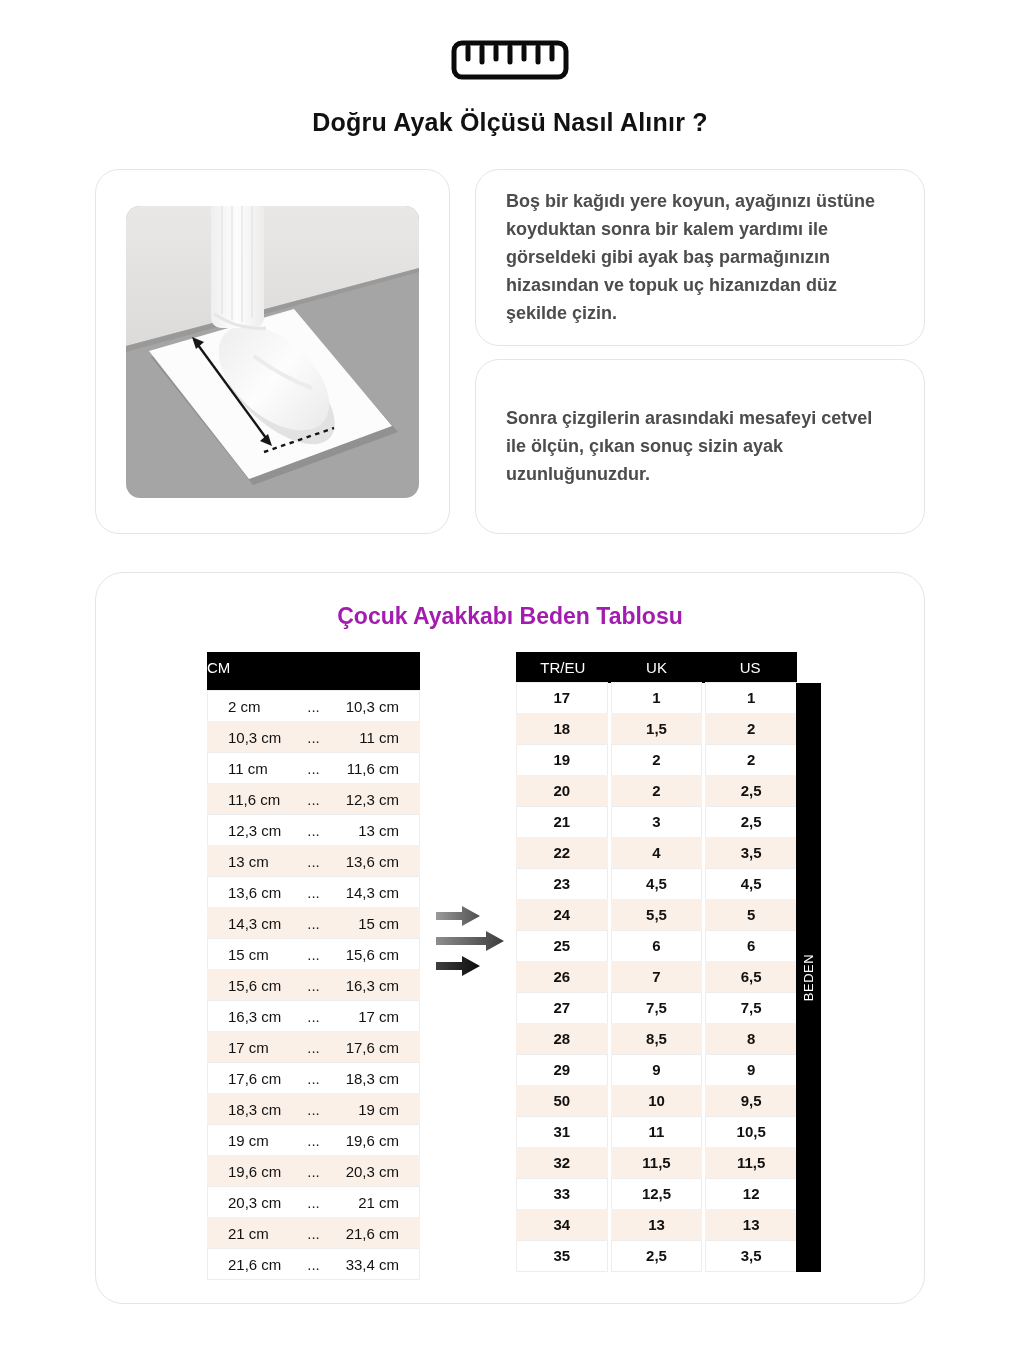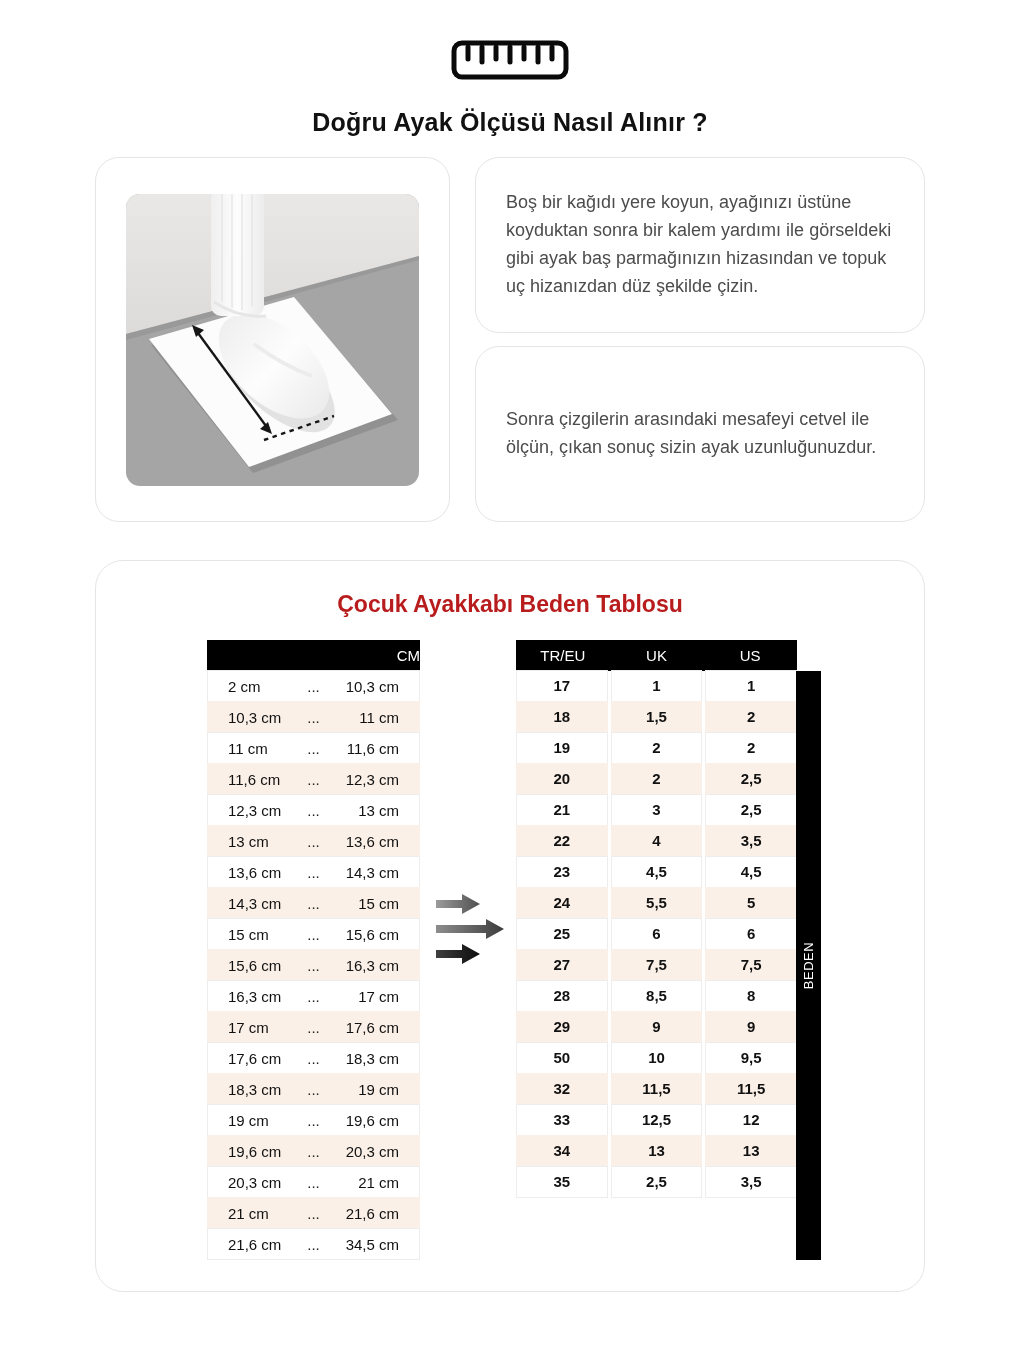--- a/index.html
+++ b/index.html
@@ -6,46 +6,46 @@
   body{
     width:1020px;height:1360px;background:#ffffff;
     font-family:"Liberation Sans",sans-serif;color:#111;
     -webkit-font-smoothing:antialiased;
   }
   .hero{text-align:center;padding-top:40px;}
   .hero .ruler{display:inline-block;}
   .page-title{
     font-size:25px;font-weight:bold;margin:24px 0 0;letter-spacing:.2px;color:#111;
   }
-  .guide{display:flex;margin:20px 95px 0;gap:25px;}
+  .guide{display:flex;margin:32px 95px 0;gap:25px;font-weight:bold;}
   .photo-card{
     width:355px;height:365px;flex:0 0 355px;box-sizing:border-box;
     border:1px solid #e5e5e5;border-radius:24px;background:#fff;
     display:flex;align-items:center;justify-content:center;
   }
   .photo-frame{width:293px;height:292px;border-radius:14px;overflow:hidden;line-height:0;}
   .tips{flex:1;display:flex;flex-direction:column;gap:13px;}
   .tip-card{
     box-sizing:border-box;flex:1;border:1px solid #e5e5e5;border-radius:24px;background:#fff;
     display:flex;align-items:center;padding:18px 30px;
   }
   .tip-card p{margin:0;font-size:18px;line-height:1.55;color:#4c4c4c;}
 
   .chart-card{
     position:relative;box-sizing:border-box;
     margin:38px 95px 0;height:732px;
     border:1px solid #e5e5e5;border-radius:28px;background:#fff;
   }
-  .chart-title{text-align:center;font-size:23px;font-weight:bold;margin:30px 0 0;color:#b91c1c;}
+  .chart-title{text-align:center;font-size:23px;font-weight:bold;margin:30px 0 0;color:#a21caf;}
   .tables{position:relative;margin-top:22px;height:640px;}
 
   .cm-table{position:absolute;left:111px;top:0;width:213px;}
   .table-header{
-    background:#000;color:#fff;height:31px;line-height:31px;
-    font-size:15px;text-align:right;
+    background:#000;color:#fff;height:39px;line-height:31px;
+    font-size:15px;text-align:left;
   }
   .cm-row{
     display:flex;align-items:center;box-sizing:border-box;height:32px;
     border:1px solid #ededed;margin-top:-1px;padding:0 20px;
     font-size:15px;background:#fff;background-clip:padding-box;
   }
   .cm-row .v-from{flex:1;text-align:left;}
   .cm-row .v-sep{width:26px;text-align:center;color:#222;}
   .cm-row .v-to{flex:1;text-align:right;}
   .cm-body .cm-row:nth-child(even){background:#fbf0e7;border-color:transparent;}
@@ -260,21 +260,21 @@
 
   <div class="cm-row">
     <span class="v-from">21 cm</span>
     <span class="v-sep">...</span>
     <span class="v-to">21,6 cm</span>
   </div>
 
   <div class="cm-row">
     <span class="v-from">21,6 cm</span>
     <span class="v-sep">...</span>
-    <span class="v-to">34,5 cm</span>
+    <span class="v-to">33,4 cm</span>
   </div>
 </div>
     </div>
 
     <div class="arrows">
       <svg width="74" height="74" viewBox="0 0 74 74">
         <defs>
           <linearGradient id="a1" x1="0" y1="0" x2="1" y2="0">
             <stop offset="0" stop-color="#9b9b9b"></stop>
               <stop offset="1" stop-color="#4f4f4f"></stop>
@@ -348,20 +348,25 @@
     <span class="cell">5,5</span>
     <span class="cell">5</span>
   </div>
 
   <div class="size-row">
     <span class="cell">25</span>
     <span class="cell">6</span>
     <span class="cell">6</span>
   </div>
 
+  <div class="size-row">
+    <span class="cell">26</span>
+    <span class="cell">7</span>
+    <span class="cell">6,5</span>
+  </div>
 
   <div class="size-row">
     <span class="cell">27</span>
     <span class="cell">7,5</span>
     <span class="cell">7,5</span>
   </div>
 
   <div class="size-row">
     <span class="cell">28</span>
     <span class="cell">8,5</span>
@@ -373,20 +378,25 @@
     <span class="cell">9</span>
     <span class="cell">9</span>
   </div>
 
   <div class="size-row">
     <span class="cell">50</span>
     <span class="cell">10</span>
     <span class="cell">9,5</span>
   </div>
 
+  <div class="size-row">
+    <span class="cell">31</span>
+    <span class="cell">11</span>
+    <span class="cell">10,5</span>
+  </div>
 
   <div class="size-row">
     <span class="cell">32</span>
     <span class="cell">11,5</span>
     <span class="cell">11,5</span>
   </div>
 
   <div class="size-row">
     <span class="cell">33</span>
     <span class="cell">12,5</span>

